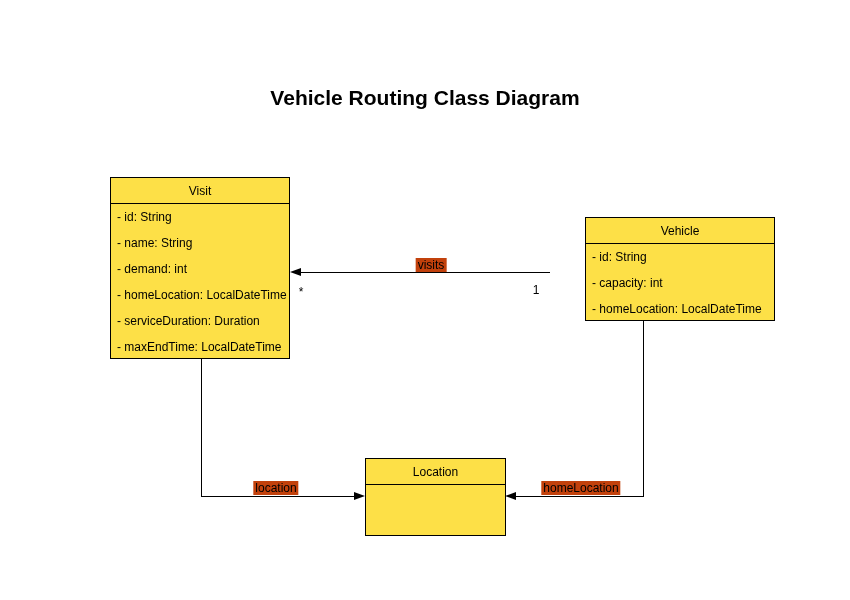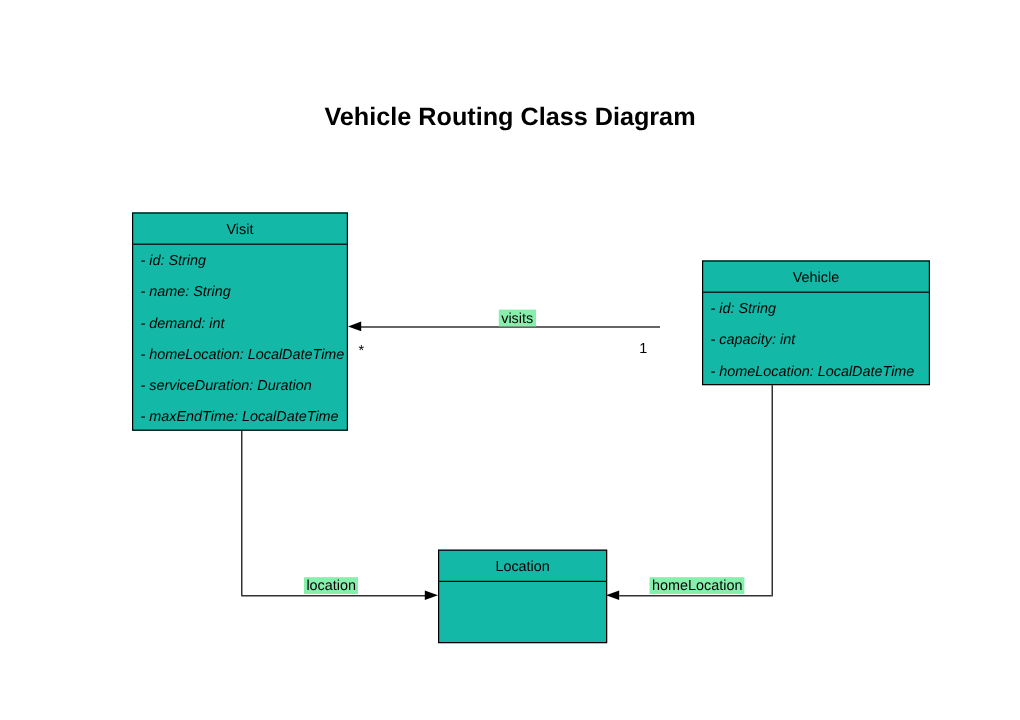--- a/index.html
+++ b/index.html
@@ -23,41 +23,40 @@
     text-align: center;
     font-size: 21px;
     font-weight: bold;
     color: #000000;
     margin: 0;
   }
   .uml-class {
     position: absolute;
     box-sizing: border-box;
     border: 1px solid #000000;
-    background: #14b8a6;
+    background: #fde047;
     color: #000000;
   }
   .uml-header {
     height: 26px;
     box-sizing: border-box;
     border-bottom: 1px solid #000000;
     display: flex;
     align-items: center;
     justify-content: center;
     font-size: 12px;
     white-space: nowrap;
   }
   .uml-attr {
     height: 26px;
     display: flex;
     align-items: center;
     padding: 0 6px;
     font-size: 12px;
     white-space: nowrap;
-    font-style: italic;
   }
   .class-visit    { left: 110px; top: 177px; width: 180px; height: 182px; }
   .class-vehicle  { left: 550px; top: 217px; width: 190px; height: 104px; margin-left: 35px; }
   .class-location { left: 365px; top: 458px; width: 141px; height: 78px; }
 
   .edge { position: absolute; background: #000000; }
   .h-line { height: 1px; }
   .v-line { width: 1px; }
 
   .edge-visits-h     { left: 300px; top: 272px; width: 250px; }
@@ -79,21 +78,21 @@
   }
   .arrow-visits   { left: 290px; top: 268px; }
   .arrow-location { left: 354px; top: 492px; }
   .arrow-homeloc  { left: 505px; top: 492px; }
 
   .edge-label {
     position: absolute;
     transform: translate(-50%, -50%);
     font-size: 12px;
     color: #000000;
-    background: #86efac;
+    background: #c2410c;
     padding: 0 2px;
     white-space: nowrap;
   }
   .label-visits  { left: 431px; top: 265px; }
   .label-location { left: 276px; top: 488px; }
   .label-homeloc { left: 581px; top: 488px; }
 
   .mult {
     position: absolute;
     transform: translate(-50%, -50%);

